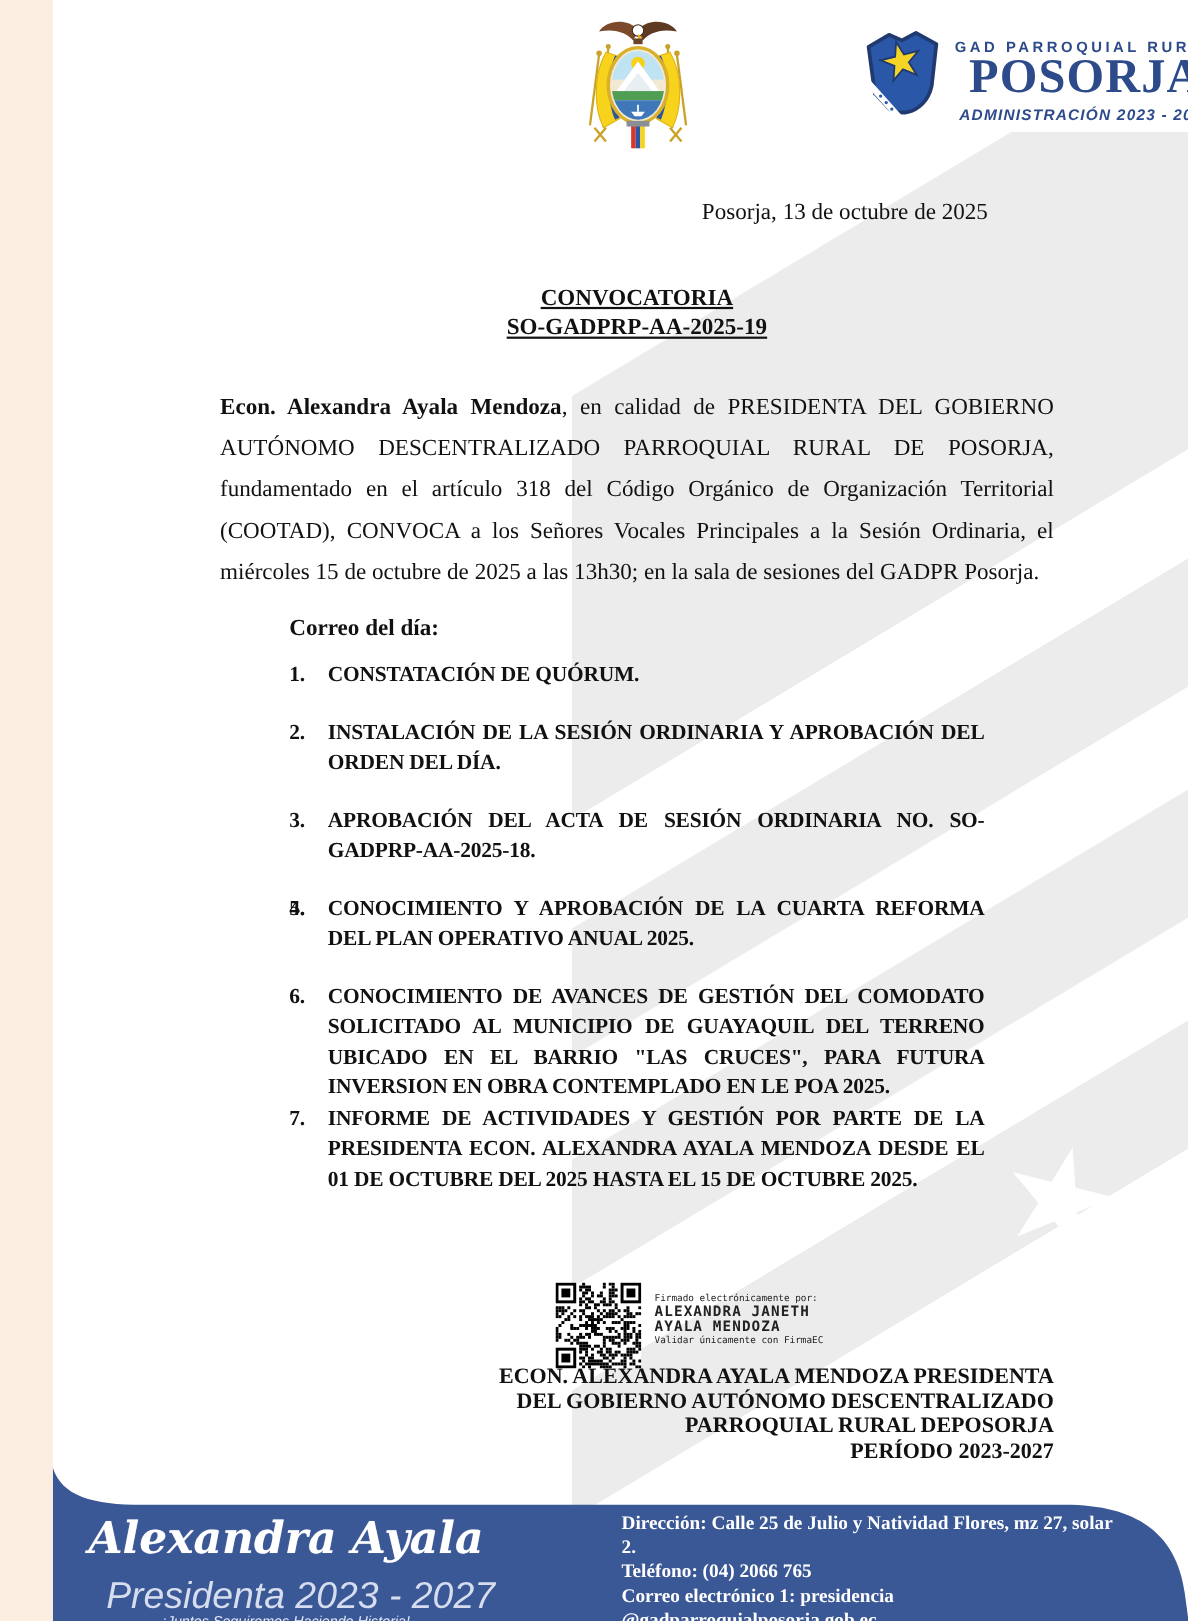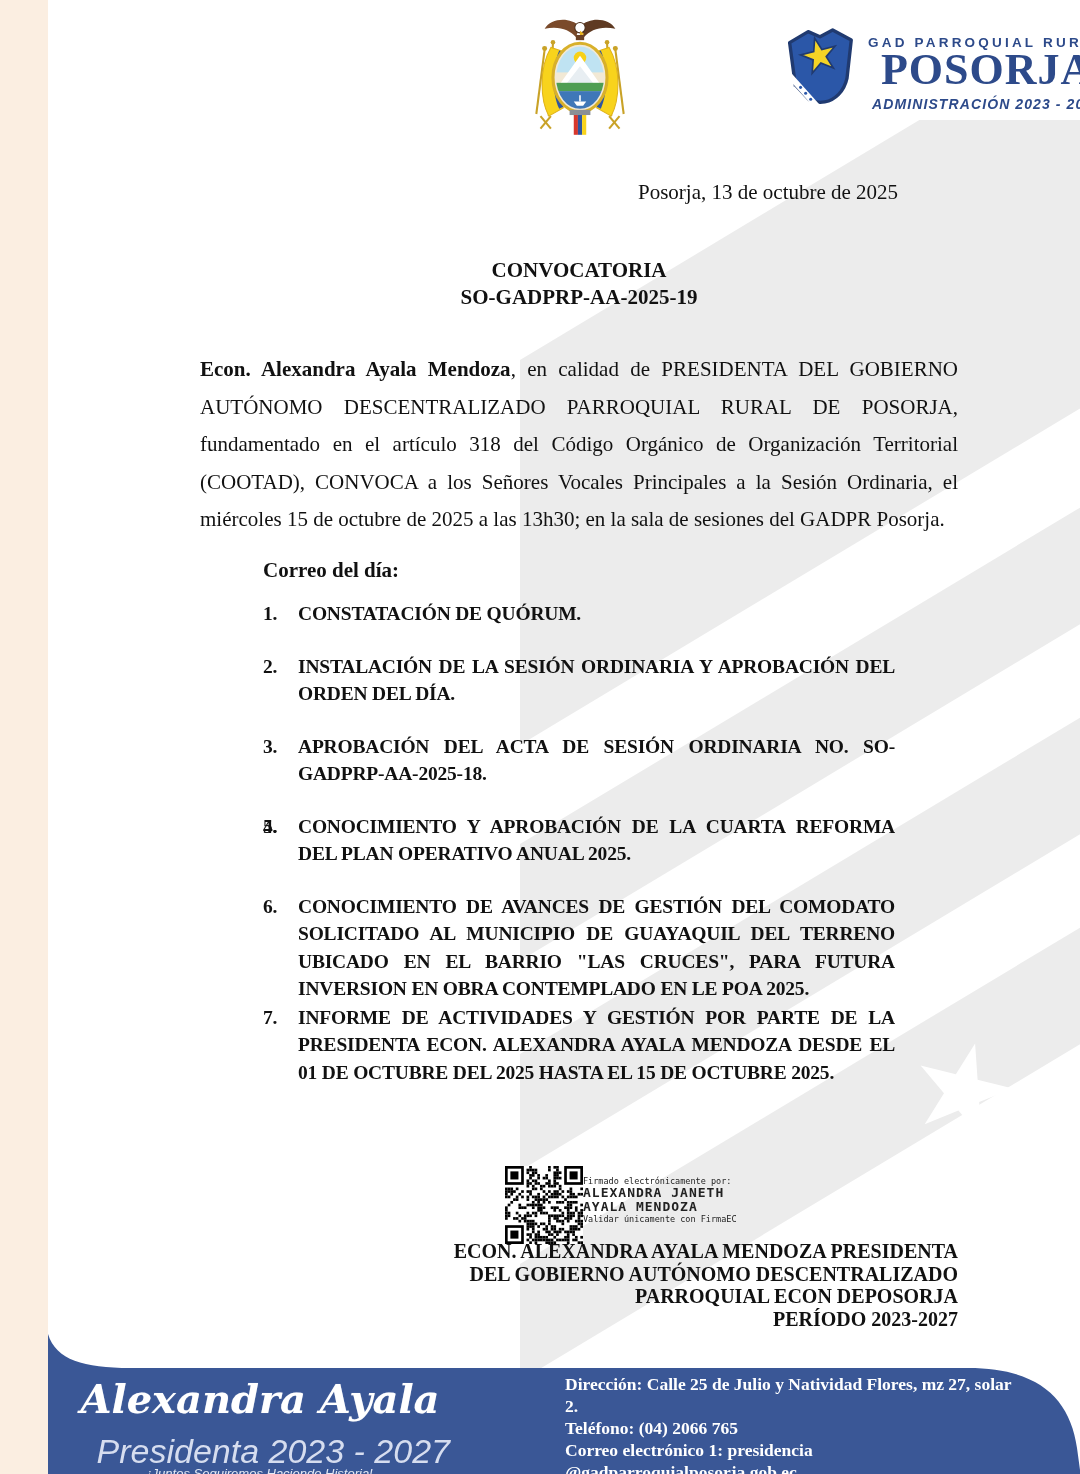--- a/index.html
+++ b/index.html
@@ -16,29 +16,29 @@
   .coat{position:absolute;left:528px;top:12px;width:104px;height:126px;z-index:2;}
   .brand{position:absolute;left:782px;top:14px;width:290px;height:118px;z-index:2;display:flex;align-items:center;gap:10px;}
   .brand-shield{width:76px;height:104px;flex:0 0 auto;}
   .brand-text{display:flex;flex-direction:column;align-items:center;color:#2d4a8a;}
   .brand-l1{font-family:"Liberation Sans","DejaVu Sans",sans-serif;font-weight:bold;font-size:13.5px;letter-spacing:3.2px;white-space:nowrap;}
   .brand-l2{font-family:"Liberation Serif","DejaVu Serif",serif;font-weight:bold;font-size:44px;line-height:40px;letter-spacing:1px;white-space:nowrap;}
   .brand-l3{font-family:"Liberation Sans","DejaVu Sans",sans-serif;font-weight:bold;font-style:italic;font-size:14px;letter-spacing:1.1px;white-space:nowrap;margin-top:6px;}
   
   .content{position:absolute;left:200px;top:0;width:758px;z-index:2;}
   .date-line{position:absolute;left:438px;top:180px;width:320px;font-size:21px;white-space:nowrap;}
-  .doc-title{position:absolute;left:0;top:257px;width:758px;text-align:center;font-weight:bold;font-size:21px;line-height:27px;}
+  .doc-title{position:absolute;left:0;top:257px;width:758px;text-align:center;font-weight:bold;font-size:21px;line-height:27px;text-decoration:underline;}
   .intro{position:absolute;left:0;top:330px;width:758px;font-size:21px;line-height:37.5px;text-align:justify;}
   .agenda-head{position:absolute;left:63px;top:558px;font-weight:bold;font-size:21px;}
   ul.agenda{position:absolute;left:63px;top:600px;width:632px;margin:0;padding:0;list-style:none;}
   ul.agenda li{position:relative;padding-left:35px;margin-bottom:25px;font-weight:bold;font-size:19.5px;line-height:27.5px;text-align:justify;letter-spacing:-0.2px;}
   ul.agenda li:nth-child(6){margin-bottom:1px;}
   ul.agenda .num{position:absolute;left:0;top:0;}
   
-  .esig{position:absolute;left:505px;top:1166px;display:flex;align-items:flex-start;gap:0;z-index:2;}
+  .esig{position:absolute;left:505px;top:1166px;display:flex;align-items:flex-start;gap:12px;z-index:2;}
   .qr{width:78px;height:78px;}
   .esig-text{padding-top:10px;font-family:"DejaVu Sans Mono","Liberation Mono",monospace;color:#222;}
   .esig-small{font-size:8.5px;line-height:10px;}
   .esig-name{font-size:13px;line-height:14px;font-weight:bold;letter-spacing:1px;}
   .sig-block{position:absolute;left:0;top:1240px;width:758px;text-align:right;font-weight:bold;font-size:20px;line-height:22.5px;}
   
   .footer-svg{position:absolute;left:0;top:1320px;width:1080px;height:154px;z-index:3;}
   .footer-content{position:absolute;left:0;top:1320px;width:1080px;height:154px;z-index:5;color:#fff;padding-left:12px;}
   .script-name{position:absolute;left:70px;top:55px;width:380px;text-align:center;font-family:"DejaVu Serif","Liberation Serif",serif;font-style:italic;font-weight:bold;font-size:40px;white-space:nowrap;text-shadow:0 0 1px rgba(255,255,255,.4);}
   .script-role{position:absolute;left:70px;top:112px;width:380px;text-align:right;font-family:"Liberation Sans","DejaVu Sans",sans-serif;font-weight:300;font-style:italic;font-size:34px;color:#d6ddef;white-space:nowrap;}
@@ -158,21 +158,21 @@
       <li><span class="num">3.</span><span>APROBACIÓN DEL ACTA DE SESIÓN ORDINARIA NO. SO-GADPRP-AA-2025-18.</span></li>
       <li><span class="num">4.</span></li>
       <li><span class="num">5.</span><span>CONOCIMIENTO Y APROBACIÓN DE LA CUARTA REFORMA DEL PLAN OPERATIVO ANUAL 2025.</span></li>
       <li><span class="num">6.</span><span>CONOCIMIENTO DE AVANCES DE GESTIÓN DEL COMODATO SOLICITADO AL MUNICIPIO DE GUAYAQUIL DEL TERRENO UBICADO EN EL BARRIO "LAS CRUCES", PARA FUTURA INVERSION EN OBRA CONTEMPLADO EN LE POA 2025.</span></li>
       <li><span class="num">7.</span><span>INFORME DE ACTIVIDADES Y GESTIÓN POR PARTE DE LA PRESIDENTA ECON. ALEXANDRA AYALA MENDOZA DESDE EL 01 DE OCTUBRE DEL 2025 HASTA EL 15 DE OCTUBRE 2025.</span></li>
     </ul>
 
     <div class="sig-block">
       <div>ECON. ALEXANDRA AYALA MENDOZA PRESIDENTA</div>
       <div>DEL GOBIERNO AUTÓNOMO DESCENTRALIZADO</div>
-      <div>PARROQUIAL ECON DEPOSORJA</div>
+      <div>PARROQUIAL RURAL DEPOSORJA</div>
       <div>PERÍODO 2023-2027</div>
     </div>
   </div>
 
   <div class="esig">
     <svg id="qr" class="qr" viewBox="0 0 29 29" xmlns="http://www.w3.org/2000/svg">
         <rect width="29" height="29" fill="#fff"></rect>
         <rect x="9" y="0" width="1" height="1" fill="#000"></rect>
         <rect x="16" y="0" width="1" height="1" fill="#000"></rect>
         <rect x="18" y="0" width="1" height="1" fill="#000"></rect>

